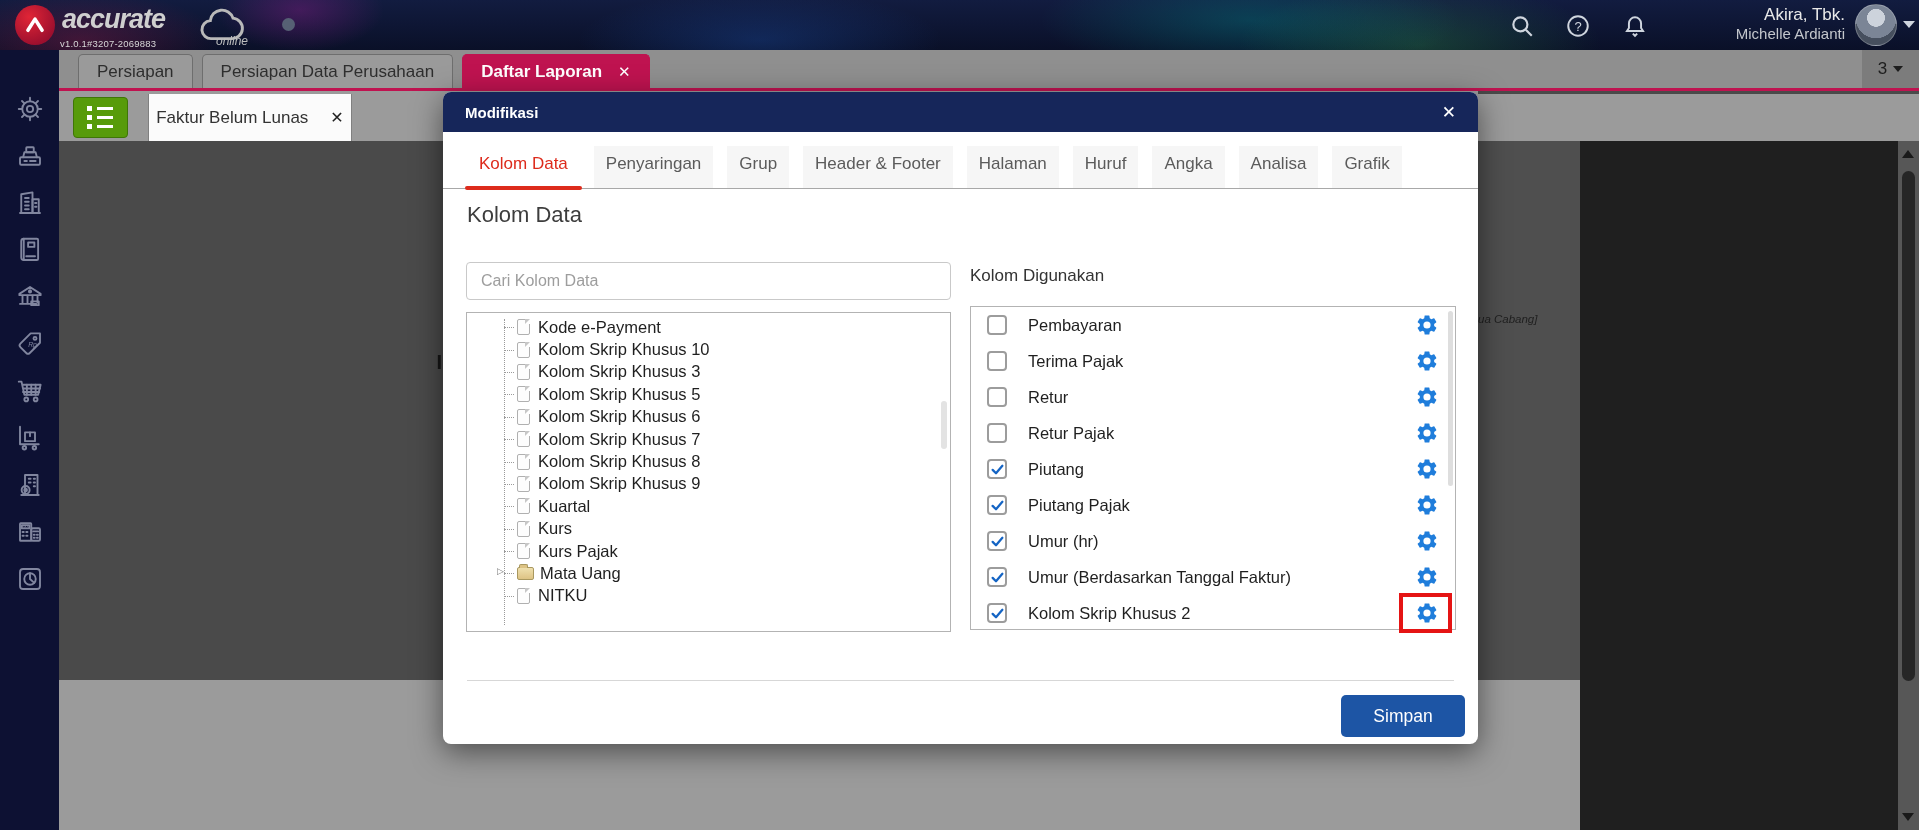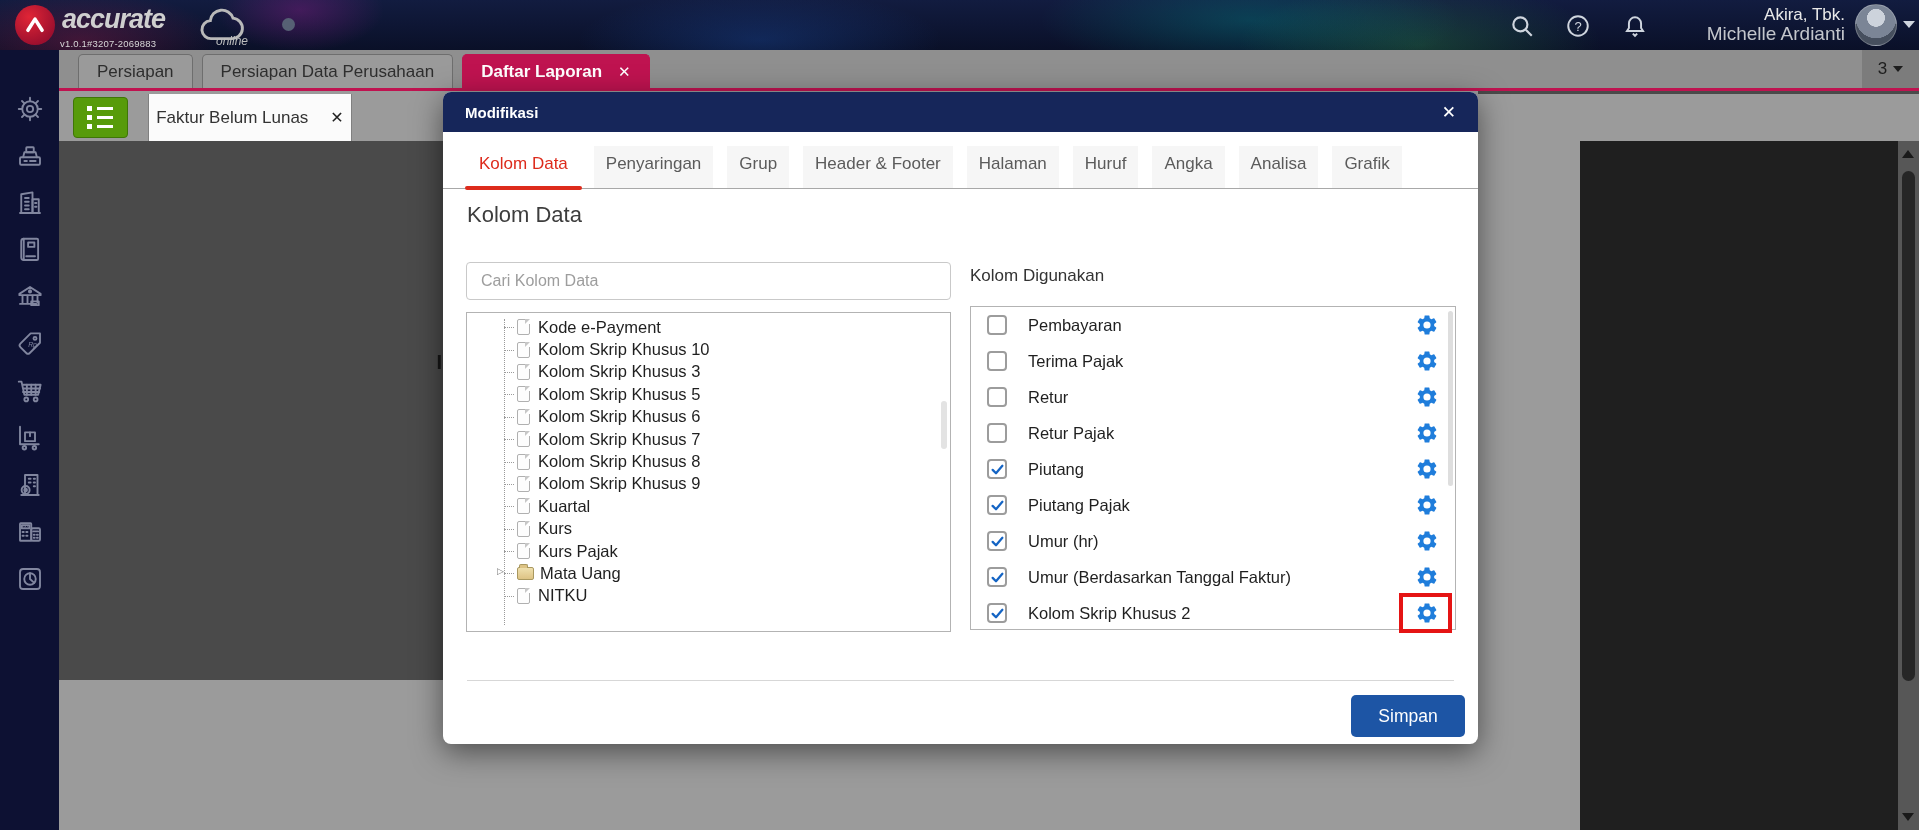--- a/index.html
+++ b/index.html
@@ -21,21 +21,21 @@
     display:flex;align-items:center;justify-content:center;}
   #brand{position:absolute;left:62px;top:4px;font-size:27px;font-weight:bold;font-style:italic;
     color:#cfcfcf;letter-spacing:-1px;}
   #brand-cloud{position:absolute;left:198px;top:6px;}
   #brand-online{position:absolute;left:216px;top:34px;font-size:12px;font-style:italic;color:#bdbdbd;}
   #version{position:absolute;left:60px;top:38px;font-size:9.5px;color:#d6d6d6;letter-spacing:.2px;}
   #header-dot{position:absolute;left:282px;top:18px;width:13px;height:13px;border-radius:50%;background:#566074;}
   .hicon{position:absolute;top:13px;width:26px;height:26px;color:#cfd5de;cursor:pointer;}
   #user-block{position:absolute;right:74px;top:4px;text-align:right;color:#e9e9e9;}
   #user-company{font-size:17px;line-height:22px;}
-  #user-name{font-size:19px;color:#c3c6cc;line-height:16px;}
+  #user-name{font-size:15px;color:#c3c6cc;line-height:16px;}
   #avatar{position:absolute;right:22px;top:4px;width:42px;height:42px;border-radius:50%;
     background:radial-gradient(circle at 50% 32%, #cdd3dc 0 26%, #7b8596 27% 60%, #464f5e 61%);
     border:1px solid rgba(255,255,255,.25);}
   #user-caret{position:absolute;right:4px;top:21px;width:0;height:0;
     border-left:6px solid transparent;border-right:6px solid transparent;border-top:7px solid #cfd5de;}
 
   
   #sidebar{position:absolute;left:0;top:50px;width:59px;height:780px;background:#0d1133;z-index:15;
     display:flex;flex-direction:column;align-items:center;padding-top:44px;gap:17px;}
   .sb-icon{width:30px;height:30px;color:#81869f;cursor:pointer;flex:0 0 auto;}
@@ -128,21 +128,21 @@
     flex:0 0 auto;cursor:pointer;display:flex;align-items:center;justify-content:center;}
   .cb svg{width:15px;height:15px;}
   .used-label{flex:1;font-size:16.5px;color:#1f1f1f;}
   .gear-wrap{position:relative;width:24px;height:24px;flex:0 0 auto;}
   .gear-btn{width:24px;height:24px;color:var(--gear-blue);cursor:pointer;}
   .gear-btn svg{width:100%;height:100%;}
   .red-box{position:absolute;left:-16px;top:-8px;width:53px;height:40px;border:4px solid var(--highlight-red);}
   #used-thumb{position:absolute;right:2px;top:4px;width:5px;height:175px;background:#dedede;border-radius:3px;cursor:pointer;}
 
   #m-footer-divider{position:absolute;left:24px;right:24px;top:588px;border-top:1px solid #d7d7d7;}
-  #m-save{position:absolute;right:13px;top:603px;width:114px;height:42px;background:var(--save-blue);
+  #m-save{position:absolute;right:13px;top:603px;width:124px;height:42px;background:var(--save-blue);
     color:#fff;font-size:17.5px;border:none;border-radius:5px;cursor:pointer;font-family:inherit;}
 </style>
 </head>
 <body>
 
 <div id="app">
 
   <div id="header">
     <div id="logo-mark">
       <svg width="26" height="26" viewBox="0 0 22 22">
@@ -289,20 +289,23 @@
     <div id="subtab">
       <span>Faktur Belum Lunas</span>
       <span class="x">✕</span>
     </div>
   </div>
 
   <div id="panel-left">
     <span class="frag">I</span>
   </div>
   <div id="panel-right-strip"></div>
+  <div id="panel-right-gray">
+    <span class="frag">ua Cabang]</span>
+  </div>
   <div id="panel-right-dark"></div>
   <div id="vscroll">
     <div class="arrow-up"></div>
     <div class="thumb"></div>
     <div class="arrow-down"></div>
   </div>
 
   <div id="modal">
     <div id="m-header">
       <span id="m-title">Modifikasi</span>

